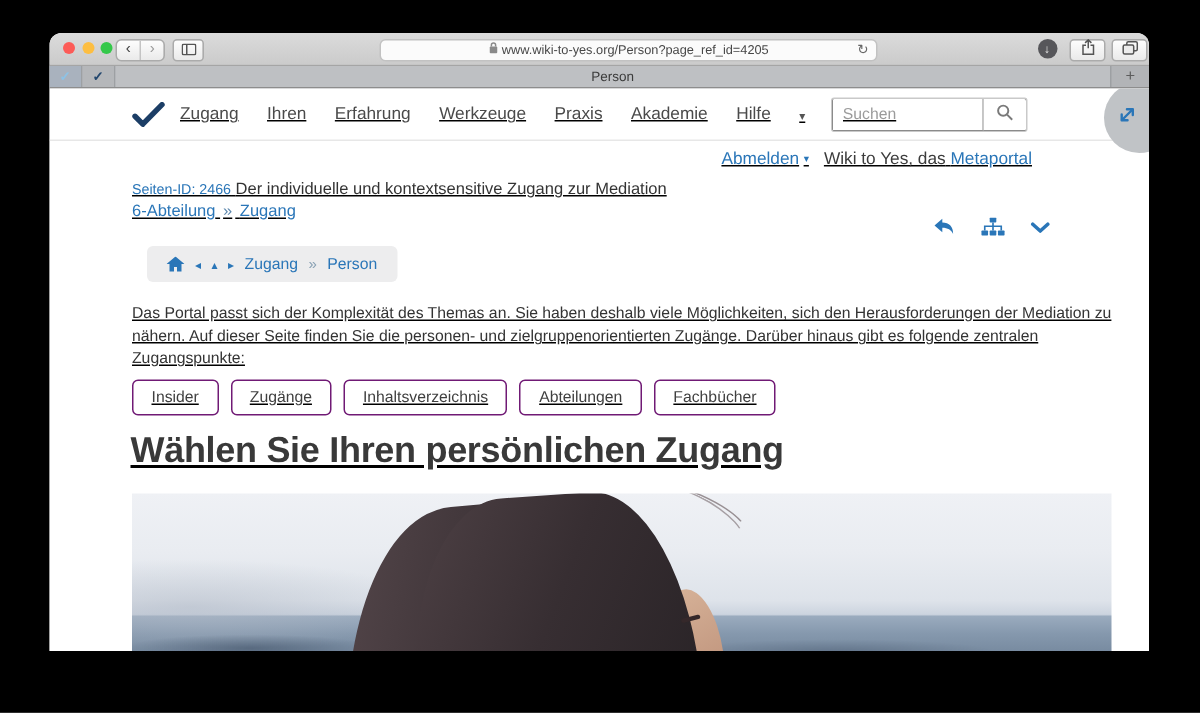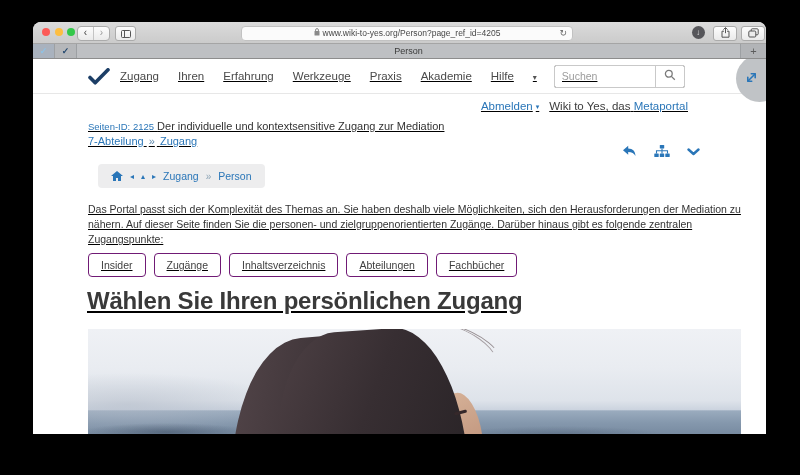--- a/index.html
+++ b/index.html
@@ -10,21 +10,21 @@
 
   
   .toolbar{position:relative;height:21px;background:linear-gradient(#dbdbdb,#cbcbcb);border-bottom:1px solid #a5a5a5;}
   .traffic{position:absolute;left:9px;top:6px;display:flex;gap:4.5px;}
   .light{width:8px;height:8px;border-radius:50%;}
   .l-red{background:#fc5b57;}.l-yellow{background:#fdbe41;}.l-green{background:#34c84a;}
   .navgroup{position:absolute;left:44px;top:3.5px;height:13px;display:flex;border:1px solid #ababab;border-radius:4px;overflow:hidden;background:linear-gradient(#fdfdfd,#eaeaea);}
   .navbtn{width:15px;text-align:center;font-size:10px;line-height:12px;color:#3f3f3f;}
   .navbtn.fwd{border-left:1px solid #c4c4c4;color:#9a9a9a;}
   .sidebtn{position:absolute;left:82px;top:3.5px;width:19px;height:13px;border:1px solid #ababab;border-radius:3px;background:linear-gradient(#fdfdfd,#eaeaea);display:flex;align-items:center;justify-content:center;}
-  .urlfield{position:absolute;left:208px;top:3.5px;width:330px;height:13px;background:#fbfbfb;border:1px solid #c2c2c2;border-radius:4px;display:flex;align-items:center;justify-content:center;gap:3px;font-size:8.5px;color:#474747;}
+  .urlfield{position:absolute;left:220px;top:3.5px;width:330px;height:13px;background:#fbfbfb;border:1px solid #c2c2c2;border-radius:4px;display:flex;align-items:center;justify-content:center;gap:3px;font-size:8.5px;color:#474747;}
   .reload{position:absolute;right:5px;top:0;font-size:9px;color:#666;line-height:13px;}
   .toolbtn{position:absolute;top:3.5px;height:13px;border:1px solid #ababab;border-radius:3px;background:linear-gradient(#fdfdfd,#eaeaea);display:flex;align-items:center;justify-content:center;}
   .dlwrap{position:absolute;left:658px;top:3.5px;width:14px;height:13px;display:flex;align-items:center;justify-content:center;}
   .dlcircle{width:13px;height:13px;border-radius:50%;background:#56565a;color:#e3e3e3;font-size:8px;line-height:13px;text-align:center;}
   .sharebtn{left:680px;width:22px;}
   .tabsbtn{left:708px;width:22px;}
 
   
   .tabbar{height:14px;display:flex;background:#b2b4b7;border-bottom:1px solid #8d8d8d;font-size:9px;}
   .pinned{width:21px;display:flex;align-items:center;justify-content:center;border-right:1px solid #9da0a3;font-weight:bold;}
@@ -205,25 +205,25 @@
         </div>
       </div>
 
       <div class="account-row">
         <a class="link">Abmelden</a><span class="logout-caret">▾</span><span>Wiki to Yes, das</span>
         <a class="link">Metaportal</a>
       </div>
 
       <div class="meta">
         <div>
-          <span class="page-id">Seiten-ID: 2125</span>
+          <span class="page-id">Seiten-ID: 2466</span>
           <span>Der individuelle und kontextsensitive Zugang zur Mediation</span>
         </div>
         <div>
-          <a class="link">7-Abteilung</a>
+          <a class="link">6-Abteilung</a>
           <span class="dept-sep">»</span>
           <a class="link">Zugang</a>
         </div>
       </div>
 
       <div class="tools-row">
         <span class="tool-icon">
           <svg width="15" height="13" viewBox="0 0 15 13">
               <path d="M6.2 0.8 1 5.3l5.2 4.5V6.9c3.6 0 6 1.4 7.2 4.1.2-4.6-2.6-7.6-7.2-7.6Z" fill="#2a76b8"></path>
             </svg>

